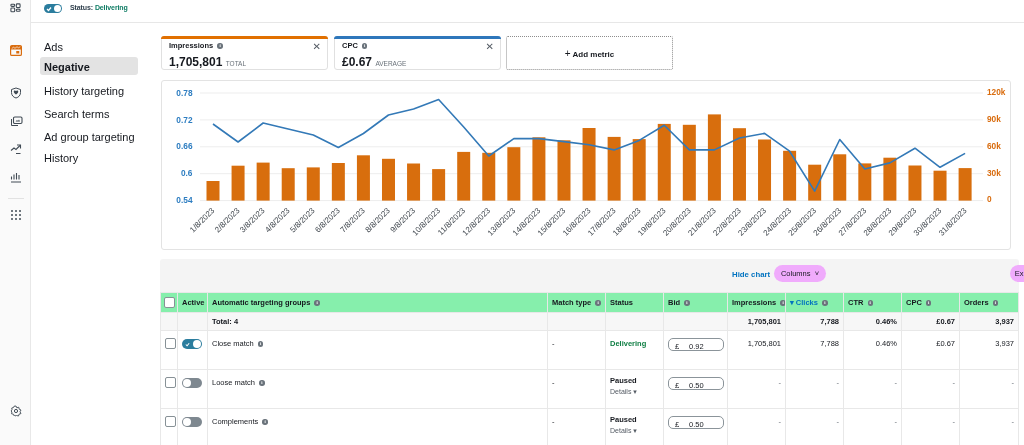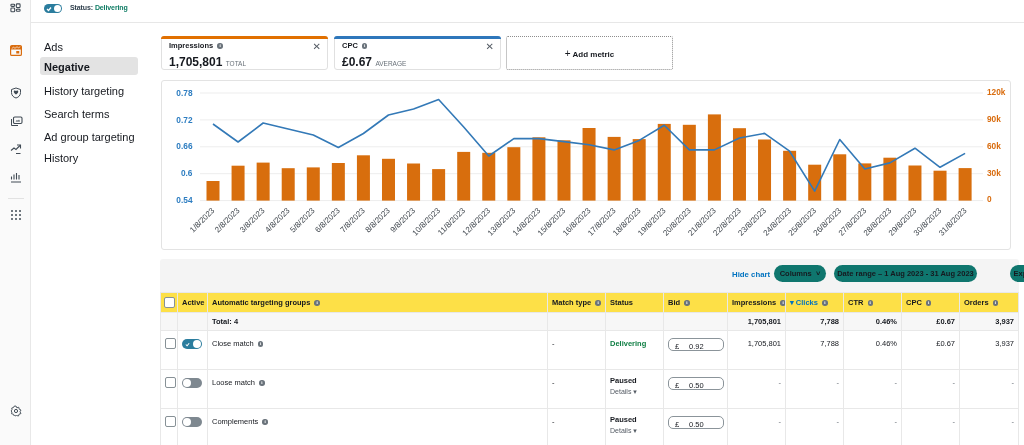--- a/index.html
+++ b/index.html
@@ -34,25 +34,25 @@
 .mcard .u { font-size:6.5px; font-weight:normal; color:#687078; }
 .info { display:inline-block; width:5.5px; height:5.5px; border-radius:50%; background:#6a737b; color:#fff; font-size:4.5px; line-height:5.5px; text-align:center; vertical-align:1px; margin-left:2px; font-weight:bold; font-family:'Liberation Serif',serif;}
 #addmetric { left:506px; top:36px; width:167px; height:34px; border:1px dotted #8d8d8d; border-radius:2px; background:#fff; text-align:center; line-height:33px; font-size:8px; font-weight:bold; color:#16191f; }
 
 
 #chartcard { left:161px; top:80px; width:850px; height:170px; background:#fff; border:1px solid #e3e3e3; border-radius:3px; }
 
 
 #tablewrap { left:160px; top:259px; width:859px; height:186px; }
 #toolbar { position:absolute; left:0; top:0; width:859px; height:33px; background:#f4f4f4; border-radius:3px 3px 0 0; }
-.pill { position:absolute; top:6px; height:17px; background:#0f766e; border-radius:9px; font-size:7.5px; font-weight:bold; color:#16191f; line-height:17px; text-align:center; white-space:nowrap; }
+.pill { position:absolute; top:6px; height:17px; background:#f0abfc; border-radius:9px; font-size:7.5px; font-weight:normal; color:#16191f; line-height:17px; text-align:center; white-space:nowrap; }
 #hidechart { position:absolute; top:11px; left:572px; font-size:7.8px; font-weight:bold; color:#0273c0; }
 table { border-collapse:collapse; position:absolute; left:0; top:33px; width:859px; table-layout:fixed; }
 th, td { border:1px solid #e8e8e8; font-size:7.5px; padding:0 4px; color:#16191f; overflow:hidden; white-space:nowrap; }
-thead th { height:20px; background:#fde047; font-weight:bold; text-align:left; }
+thead th { height:20px; background:#86efac; font-weight:bold; text-align:left; }
 tr.total td { height:18px; background:#f7f7f7; }
 tr.datarow td { height:39px; background:#fff; vertical-align:top; }
 td.num { text-align:right; } td.dash { color:#687078; }
 .cb { width:11px; height:11px; border:1px solid #879196; border-radius:2px; background:#fff; display:inline-block; }
 .tgl { width:20px; height:10px; border-radius:5px; position:relative; display:inline-block; }
 .tgl.on { background:#2b7d9e; }
 .tgl.off { background:#7e8890; }
 .tgl .kn { position:absolute; top:1px; width:8px; height:8px; border-radius:50%; background:#fff; }
 .tgl.on .kn { right:1px; }
 .tgl.off .kn { left:1px; }
@@ -232,21 +232,20 @@
     <text x="942.03" y="211" text-anchor="end" font-size="8" fill="#40474e" transform="rotate(-45 942.03 211)">30/8/2023</text>
     <rect x="958.60" y="168.1" width="13" height="32.5" fill="#d86e0d"></rect>
     <text x="967.10" y="211" text-anchor="end" font-size="8" fill="#40474e" transform="rotate(-45 967.10 211)">31/8/2023</text>
     <polyline points="213.00,124 238.07,142 263.14,123 288.21,129 313.28,135 338.35,147.5 363.42,133.5 388.49,115 413.56,109 438.63,99.5 463.70,127 488.77,156 513.84,138.6 538.91,138.6 563.98,141.6 589.05,144.7 614.12,149.9 639.19,140.4 664.26,125.2 689.33,149.9 714.40,149.9 739.47,138 764.54,133.4 789.61,151.2 814.68,191.1 839.75,139.5 864.82,169 889.89,162.9 914.96,148.2 940.03,167.3 965.10,153.4" fill="none" stroke="#3379b7" stroke-width="1.6" stroke-linejoin="round"></polyline>
   </svg>
 
   <div id="tablewrap" class="abs">
     <div id="toolbar">
       <div id="hidechart">Hide chart</div>
       <div class="pill" style="left:614px; width:52px;">Columns &nbsp;˅</div>
-      <div class="pill" style="left:674px; width:143px;">Date range – 1 Aug 2023 - 31 Aug 2023</div>
       <div class="pill" style="left:822px; width:31px;margin-left:28px;">Export</div>
     </div>
     <table>
       <colgroup>
         <col style="width:17px">
           <col style="width:30px">
           <col style="width:340px">
           <col style="width:58px">
           <col style="width:58px">
           <col style="width:64px">

